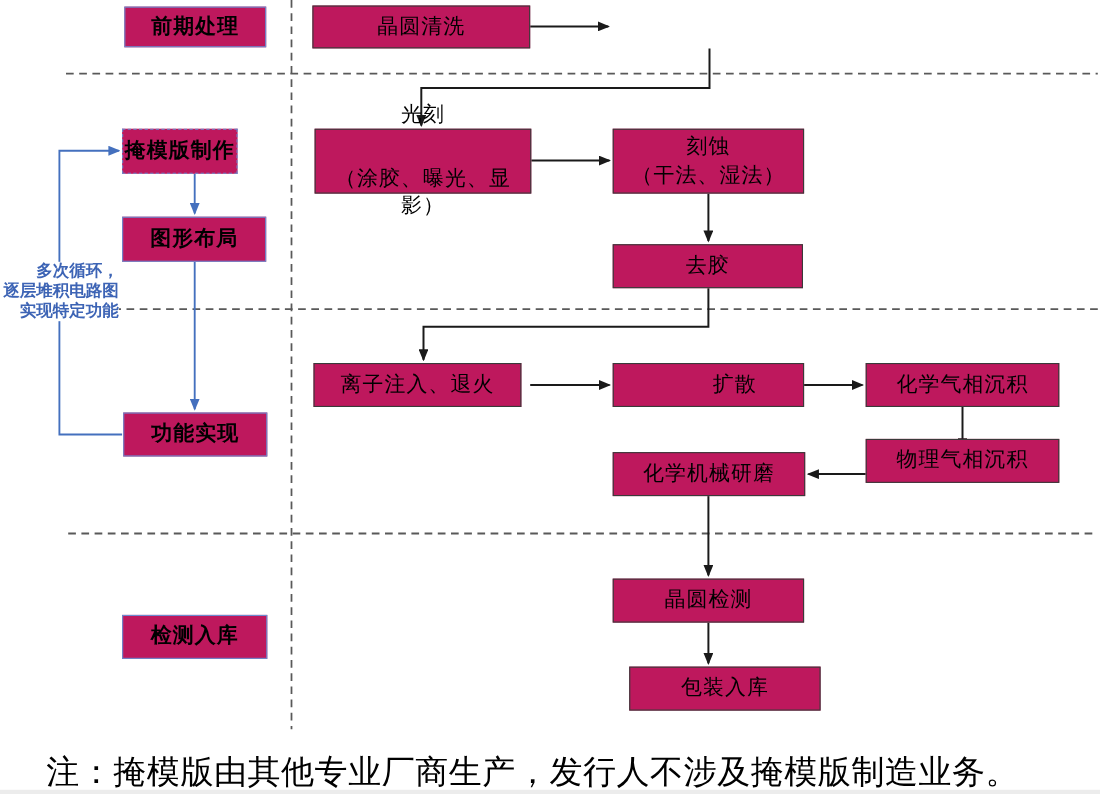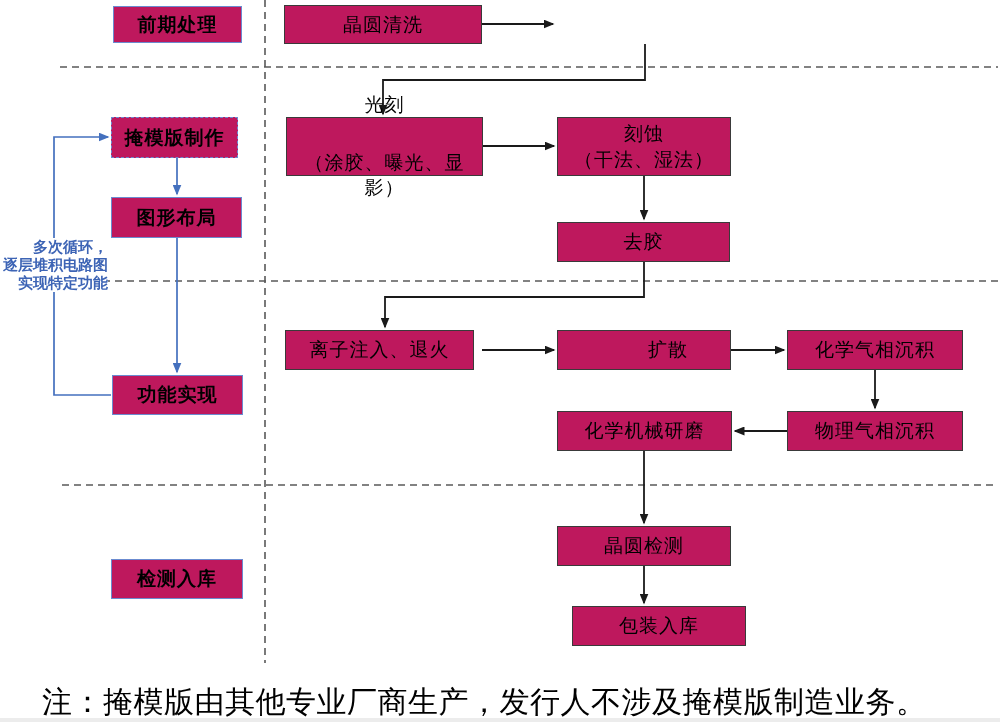--- a/index.html
+++ b/index.html
@@ -94,21 +94,21 @@
       <path d="M177,158 L177,194" marker-end="url(#arrow-blue)"></path>
       <path d="M177,238 L177,372" marker-end="url(#arrow-blue)"></path>
       <path d="M111,395 L54,395 L54,137 L108,137" marker-end="url(#arrow-blue)"></path>
     </g>
   </svg>
 
   <div class="node blue stage" style="left:113px;top:6px;width:129px;height:37px;">
     <span>前期处理</span>
   </div>
 
-  <div class="node blue-dashed" style="left:111px;top:117px;width:127px;height:41px;">
+  <div class="node blue-dashed" style="left:111px;top:117px;width:105px;height:41px;">
     <span>掩模版制作</span>
   </div>
 
   <div class="node blue stage" style="left:111px;top:197px;width:131px;height:41px;">
     <span>图形布局</span>
   </div>
 
   <div class="node blue stage" style="left:112px;top:375px;width:131px;height:40px;">
     <span>功能实现</span>
   </div>
@@ -147,21 +147,21 @@
   </div>
 
   <div class="node black" style="left:557px;top:330px;width:174px;height:40px;padding-left:48px;">
     <span>扩散</span>
   </div>
 
   <div class="node black" style="left:787px;top:330px;width:176px;height:40px;">
     <span>化学气相沉积</span>
   </div>
 
-  <div class="node black" style="left:787px;top:411px;width:176px;height:40px;">
+  <div class="node black" style="left:787px;top:399px;width:176px;height:40px;">
     <span>物理气相沉积</span>
   </div>
 
   <div class="node black" style="left:557px;top:411px;width:175px;height:40px;">
     <span>化学机械研磨</span>
   </div>
 
   <div class="node black" style="left:557px;top:526px;width:174px;height:40px;">
     <span>晶圆检测</span>
   </div>

